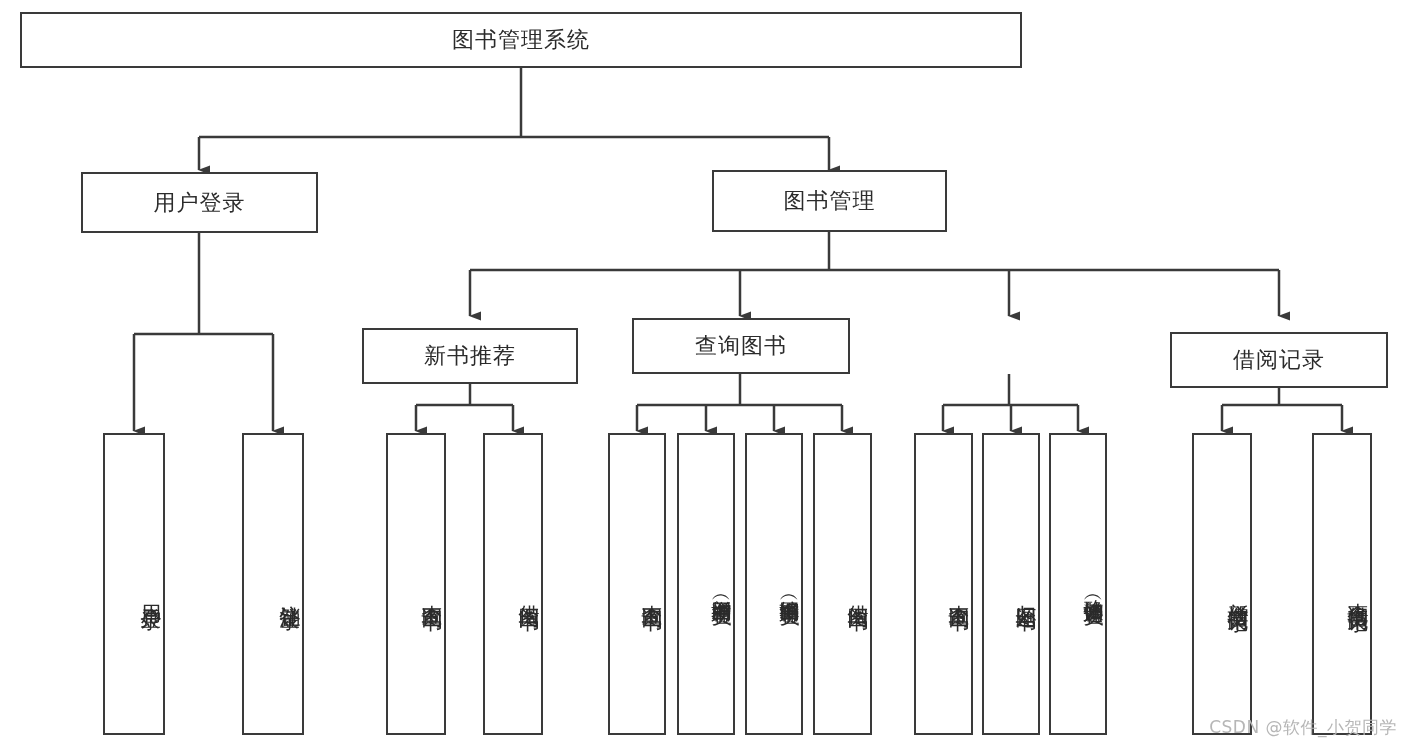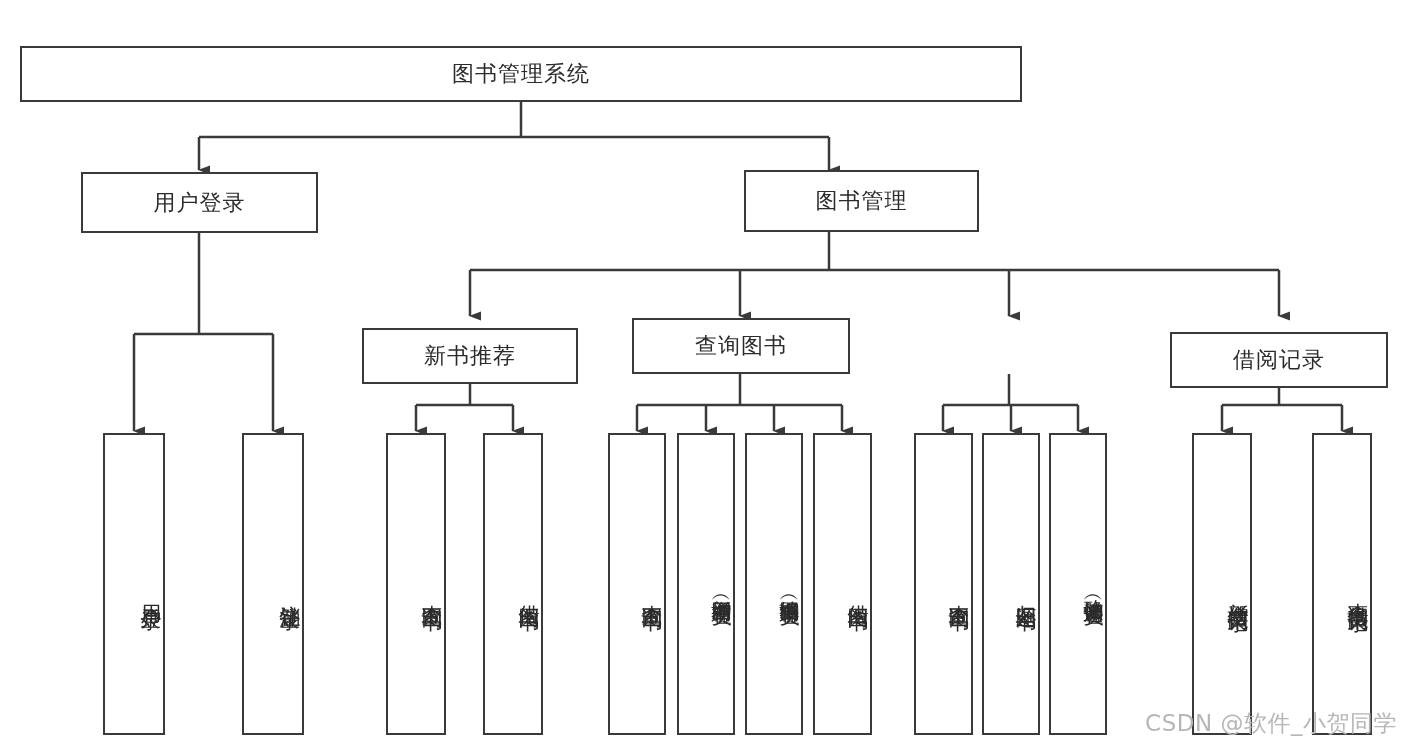--- a/index.html
+++ b/index.html
@@ -58,21 +58,21 @@
     padding-top: 8px;
   }
   .label {
     display: block;
     white-space: pre-line;
   }
   #watermark {
     position: absolute;
     right: 8px;
     bottom: 8px;
-    font-size: 23px;
+    font-size: 17px;
     color: #b6b6b6;
     letter-spacing: 0.5px;
     white-space: nowrap;
     user-select: none;
   }
 </style>
 </head>
 <body>
 
 <div id="diagram-root">
@@ -113,28 +113,28 @@
         <line x1="943" y1="405" x2="943" y2="431" marker-end="url(#arrowhead)"></line>
         <line x1="1011" y1="405" x2="1011" y2="431" marker-end="url(#arrowhead)"></line>
         <line x1="1078" y1="405" x2="1078" y2="431" marker-end="url(#arrowhead)"></line>
         <line x1="1279" y1="374" x2="1279" y2="405"></line>
         <line x1="1222" y1="405" x2="1342" y2="405"></line>
         <line x1="1222" y1="405" x2="1222" y2="431" marker-end="url(#arrowhead)"></line>
         <line x1="1342" y1="405" x2="1342" y2="431" marker-end="url(#arrowhead)"></line>
       </g>
   </svg>
 
-  <div class="node node-h" style="left: 20px; top: 12px; width: 1002px; height: 56px; margin-top: 34px;">
+  <div class="node node-h" style="left: 20px; top: 12px; width: 1002px; height: 56px;">
     <span class="label">图书管理系统</span>
   </div>
 
   <div class="node node-h" style="left: 81px; top: 172px; width: 237px; height: 61px;">
     <span class="label">用户登录</span>
   </div>
-  <div class="node node-h" style="left: 712px; top: 170px; width: 235px; height: 62px; margin-left: 32px;">
+  <div class="node node-h" style="left: 712px; top: 170px; width: 235px; height: 62px;">
     <span class="label">图书管理</span>
   </div>
 
   <div class="node node-h" style="left: 362px; top: 328px; width: 216px; height: 56px;">
     <span class="label">新书推荐</span>
   </div>
   <div class="node node-h" style="left: 632px; top: 318px; width: 218px; height: 56px;">
     <span class="label">查询图书</span>
   </div>
   <div class="node node-h" style="left: 1170px; top: 332px; width: 218px; height: 56px;">

